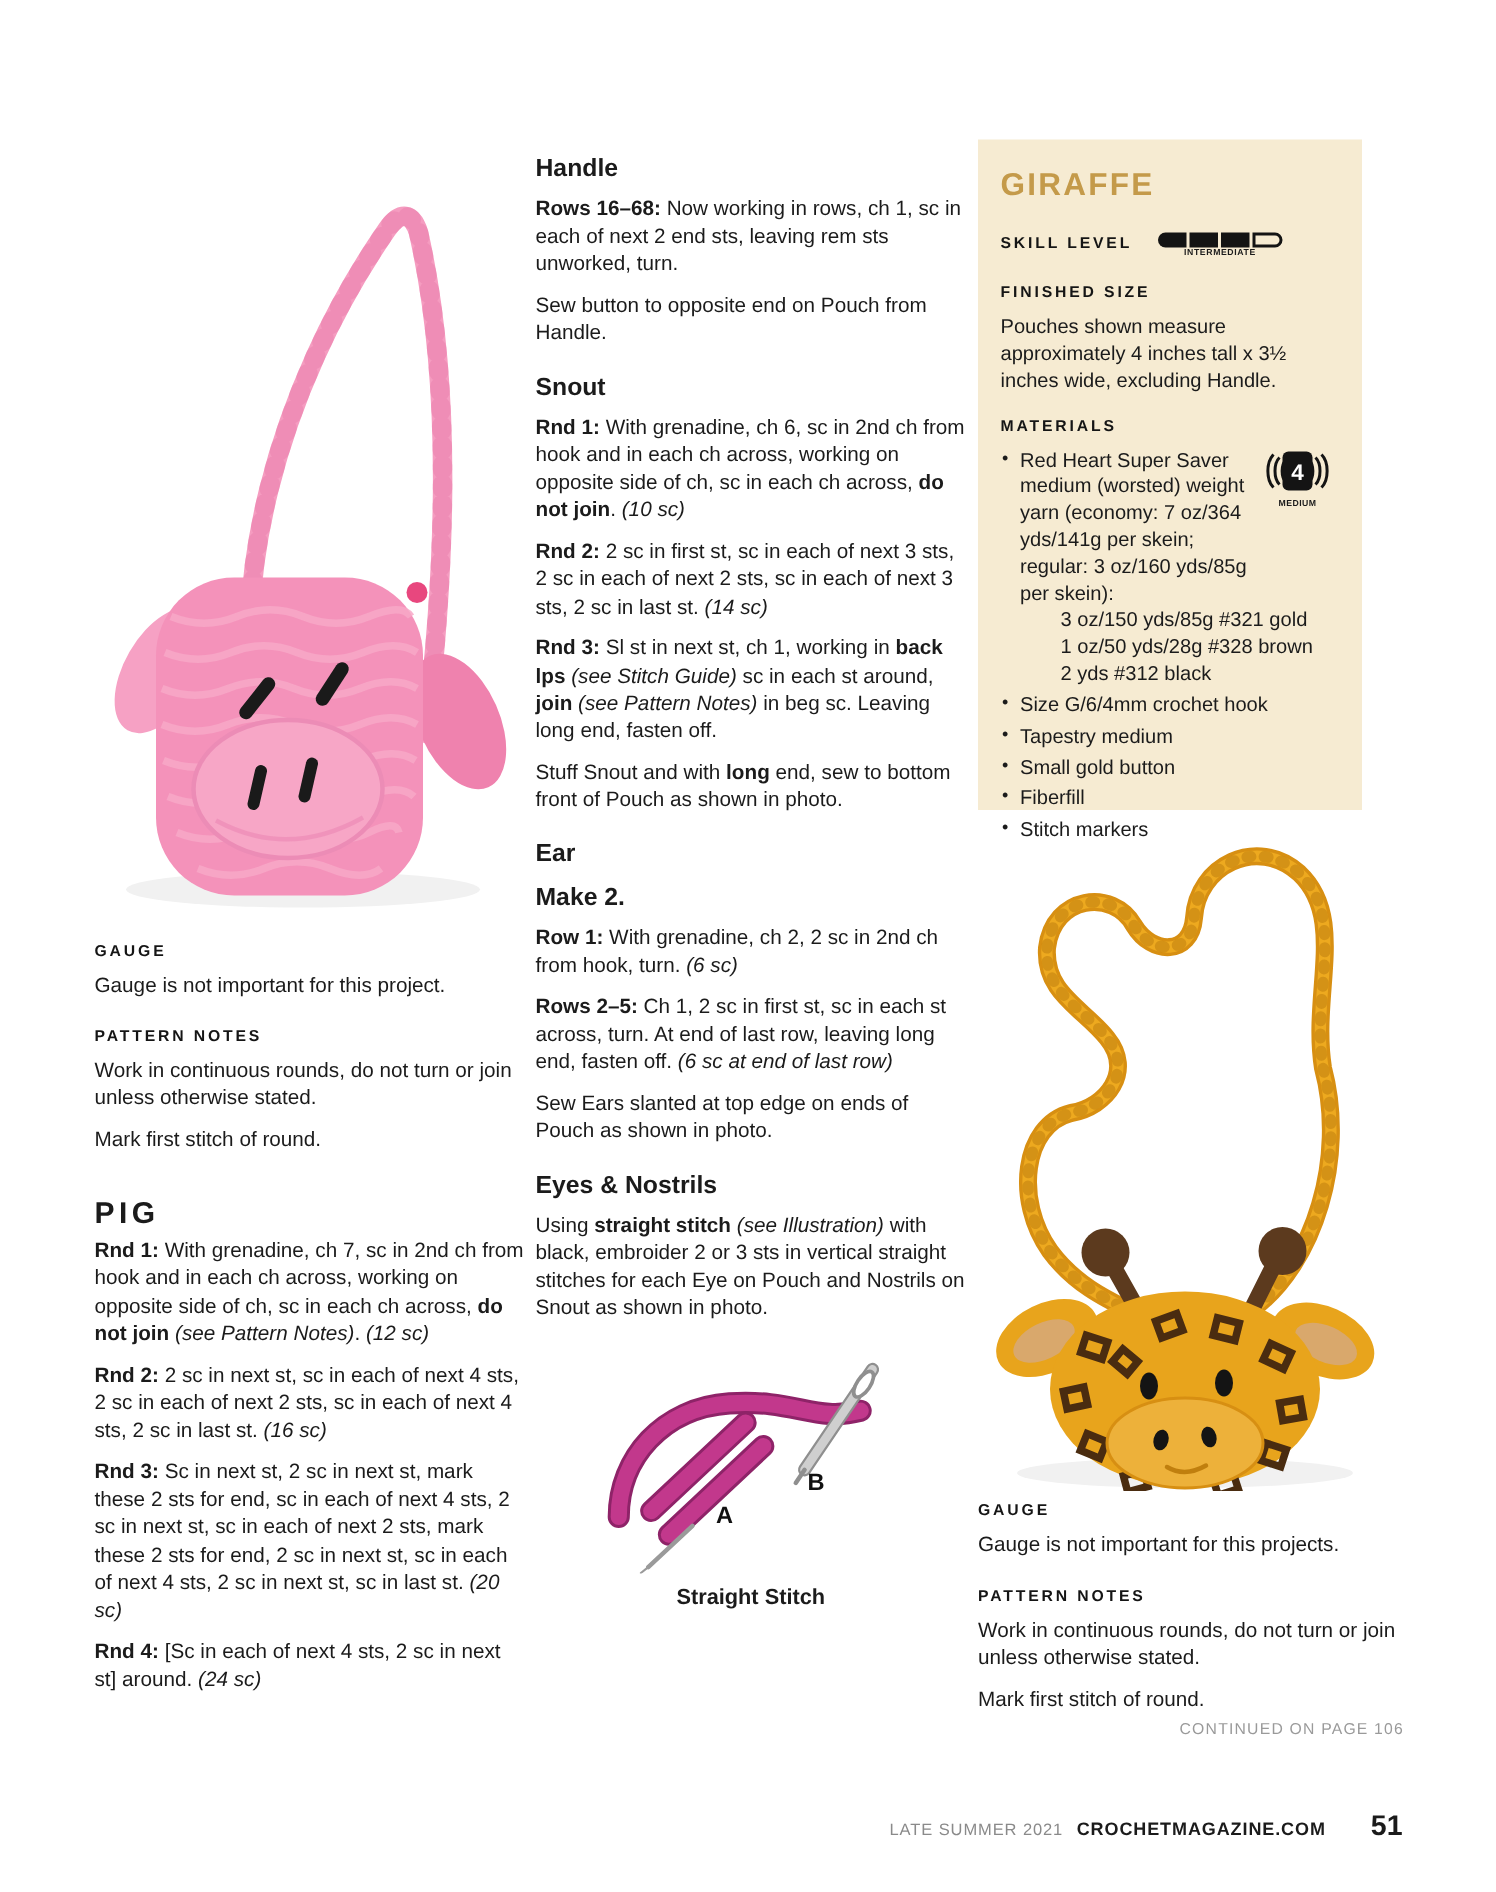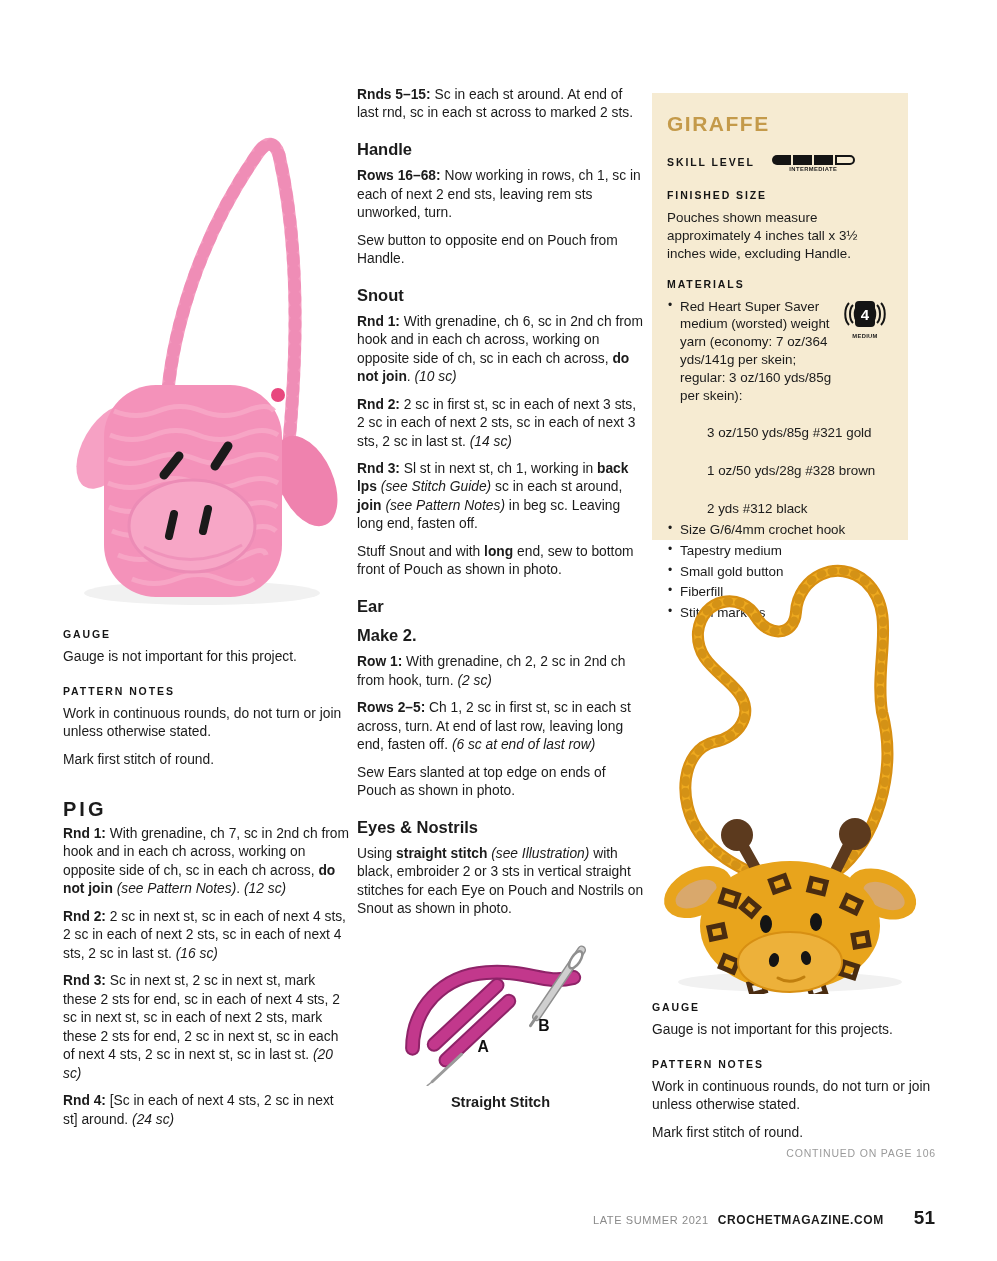--- a/index.html
+++ b/index.html
@@ -38,21 +38,21 @@
   .skill-bars{display:inline-flex;gap:2px;align-items:center;}
   .skill-bars i{display:block;width:19px;height:10px;background:#141414;}
   .skill-bars i.first{border-radius:6px 0 0 6px;}
   .skill-bars i.outline{background:var(--box_bg);border:2px solid #141414;border-radius:0 6px 6px 0;width:20px;}
   .skill-text{font-size:5.8px;font-weight:700;letter-spacing:.4px;margin-top:1.5px;}
   .mat-list{list-style:none;margin-top:2px;}
   .mat-list li{position:relative;padding-left:13px;margin:0 0 3px;}
   .mat-list li::before{content:"•";position:absolute;left:1px;top:0;font-size:12px;}
   .yarn-li{margin-bottom:1px;}
   .yarn-main{padding-right:54px;}
-  .subline{padding-left:27px;margin-top:20px;}
+  .subline{padding-left:27px;}
   .yarn-icon{position:absolute;right:2px;top:1px;width:52px;text-align:center;}
   .yarn-label{display:block;font-size:5.8px;font-weight:700;letter-spacing:.3px;margin-top:0px;}
 
   
   .illus-wrap{width:236px;margin:4px auto 0;}
   .illus-caption{text-align:center;font-weight:700;font-size:14.5px;margin-top:2px;}
 
   .continued{margin-top:4px;text-align:right;color:var(--continued_gray);font-size:10.5px;letter-spacing:.8px;}
 
   .footer{position:absolute;right:62px;top:1207px;display:flex;align-items:baseline;}
@@ -104,32 +104,31 @@
     <p>Work in continuous rounds, do not turn or join unless otherwise stated.</p>
     <p>Mark first stitch of round.</p>
     <h2 class="animal">PIG</h2>
     <p><span class="b">Rnd 1:</span><span> With grenadine, ch 7, sc in 2nd ch from hook and in each ch across, working on opposite side of ch, sc in each ch across, </span><span class="b">do not join</span><span> </span><span class="i">(see Pattern Notes)</span><span>. </span><span class="i">(12 sc)</span></p>
     <p><span class="b">Rnd 2:</span><span> 2 sc in next st, sc in each of next 4 sts, 2 sc in each of next 2 sts, sc in each of next 4 sts, 2 sc in last st. </span><span class="i">(16 sc)</span></p>
     <p><span class="b">Rnd 3:</span><span> Sc in next st, 2 sc in next st, mark these 2 sts for end, sc in each of next 4 sts, 2 sc in next st, sc in each of next 2 sts, mark these 2 sts for end, 2 sc in next st, sc in each of next 4 sts, 2 sc in next st, sc in last st. </span><span class="i">(20 sc)</span></p>
     <p><span class="b">Rnd 4:</span><span> [Sc in each of next 4 sts, 2 sc in next st] around. </span><span class="i">(24 sc)</span></p>
   </div>
 
   <div class="col" style="left:357px;top:86px;">
-    <p><span class="b">Rnds 5–15:</span><span> Sc in each st around. At end of last rnd, sc in each st across to marked 2 sts.</span></p>
     <h3 class="sub">Handle</h3>
     <p><span class="b">Rows 16–68:</span><span> Now working in rows, ch 1, sc in each of next 2 end sts, leaving rem sts unworked, turn.</span></p>
     <p><span>Sew button to opposite end on Pouch from Handle.</span></p>
     <h3 class="sub">Snout</h3>
     <p><span class="b">Rnd 1:</span><span> With grenadine, ch 6, sc in 2nd ch from hook and in each ch across, working on opposite side of ch, sc in each ch across, </span><span class="b">do not join</span><span>. </span><span class="i">(10 sc)</span></p>
     <p><span class="b">Rnd 2:</span><span> 2 sc in first st, sc in each of next 3 sts, 2 sc in each of next 2 sts, sc in each of next 3 sts, 2 sc in last st. </span><span class="i">(14 sc)</span></p>
     <p><span class="b">Rnd 3:</span><span> Sl st in next st, ch 1, working in </span><span class="b">back lps</span><span> </span><span class="i">(see Stitch Guide)</span><span> sc in each st around, </span><span class="b">join</span><span> </span><span class="i">(see Pattern Notes)</span><span> in beg sc. Leaving long end, fasten off.</span></p>
     <p><span>Stuff Snout and with </span><span class="b">long</span><span> end, sew to bottom front of Pouch as shown in photo.</span></p>
     <h3 class="sub">Ear</h3>
     <h3 class="sub tight">Make 2.</h3>
-    <p><span class="b">Row 1:</span><span> With grenadine, ch 2, 2 sc in 2nd ch from hook, turn. </span><span class="i">(2 sc)</span></p>
+    <p><span class="b">Row 1:</span><span> With grenadine, ch 2, 2 sc in 2nd ch from hook, turn. </span><span class="i">(6 sc)</span></p>
     <p><span class="b">Rows 2–5:</span><span> Ch 1, 2 sc in first st, sc in each st across, turn. At end of last row, leaving long end, fasten off. </span><span class="i">(6 sc at end of last row)</span></p>
     <p><span>Sew Ears slanted at top edge on ends of Pouch as shown in photo.</span></p>
     <h3 class="sub">Eyes &amp; Nostrils</h3>
     <p><span>Using </span><span class="b">straight stitch</span><span> </span><span class="i">(see Illustration)</span><span> with black, embroider 2 or 3 sts in vertical straight stitches for each Eye on Pouch and Nostrils on Snout as shown in photo.</span></p>
 
     <div class="illus-wrap">
       <svg width="236" height="158" viewBox="0 0 240 160">
 
         <path d="M30,122 C30,82 60,48 105,45 C150,42 163,58 194,50" fill="none" stroke="#8e2368" stroke-width="15" stroke-linecap="round"></path>
         <path d="M30,122 C30,82 60,48 105,45 C150,42 163,58 194,50" fill="none" stroke="#c2388c" stroke-width="11" stroke-linecap="round"></path>

